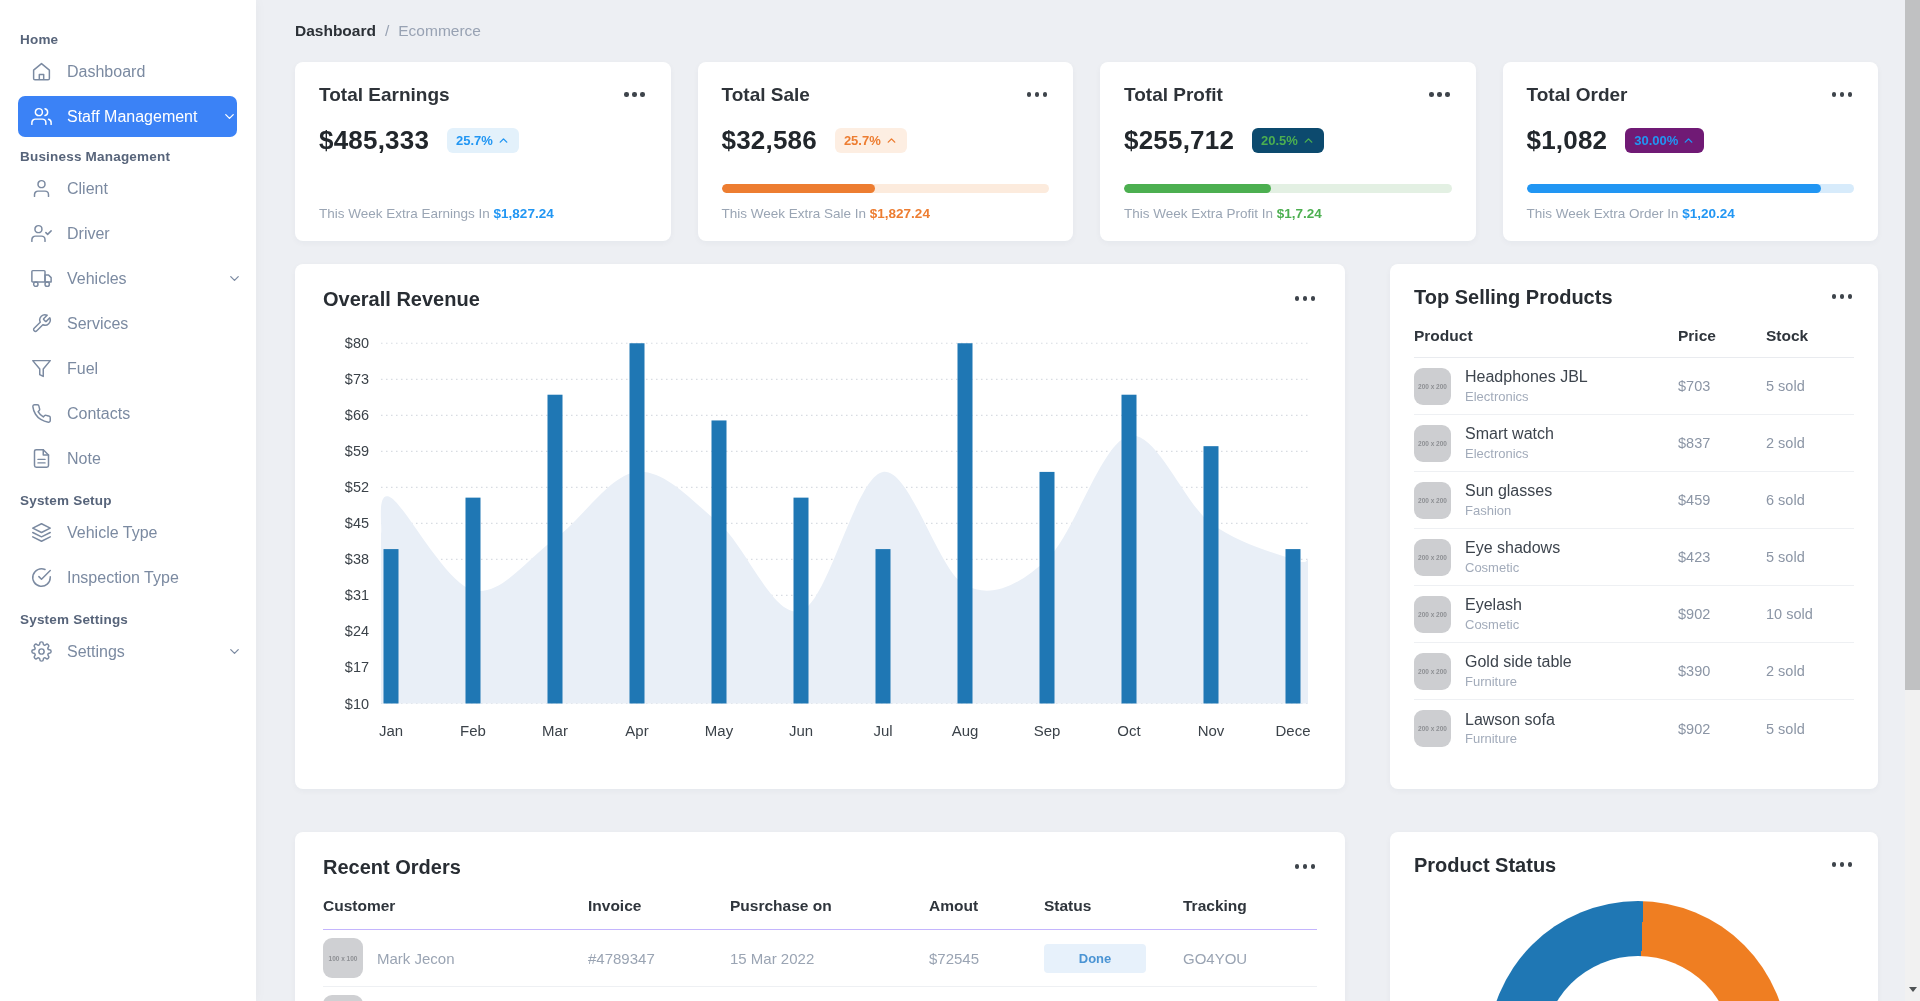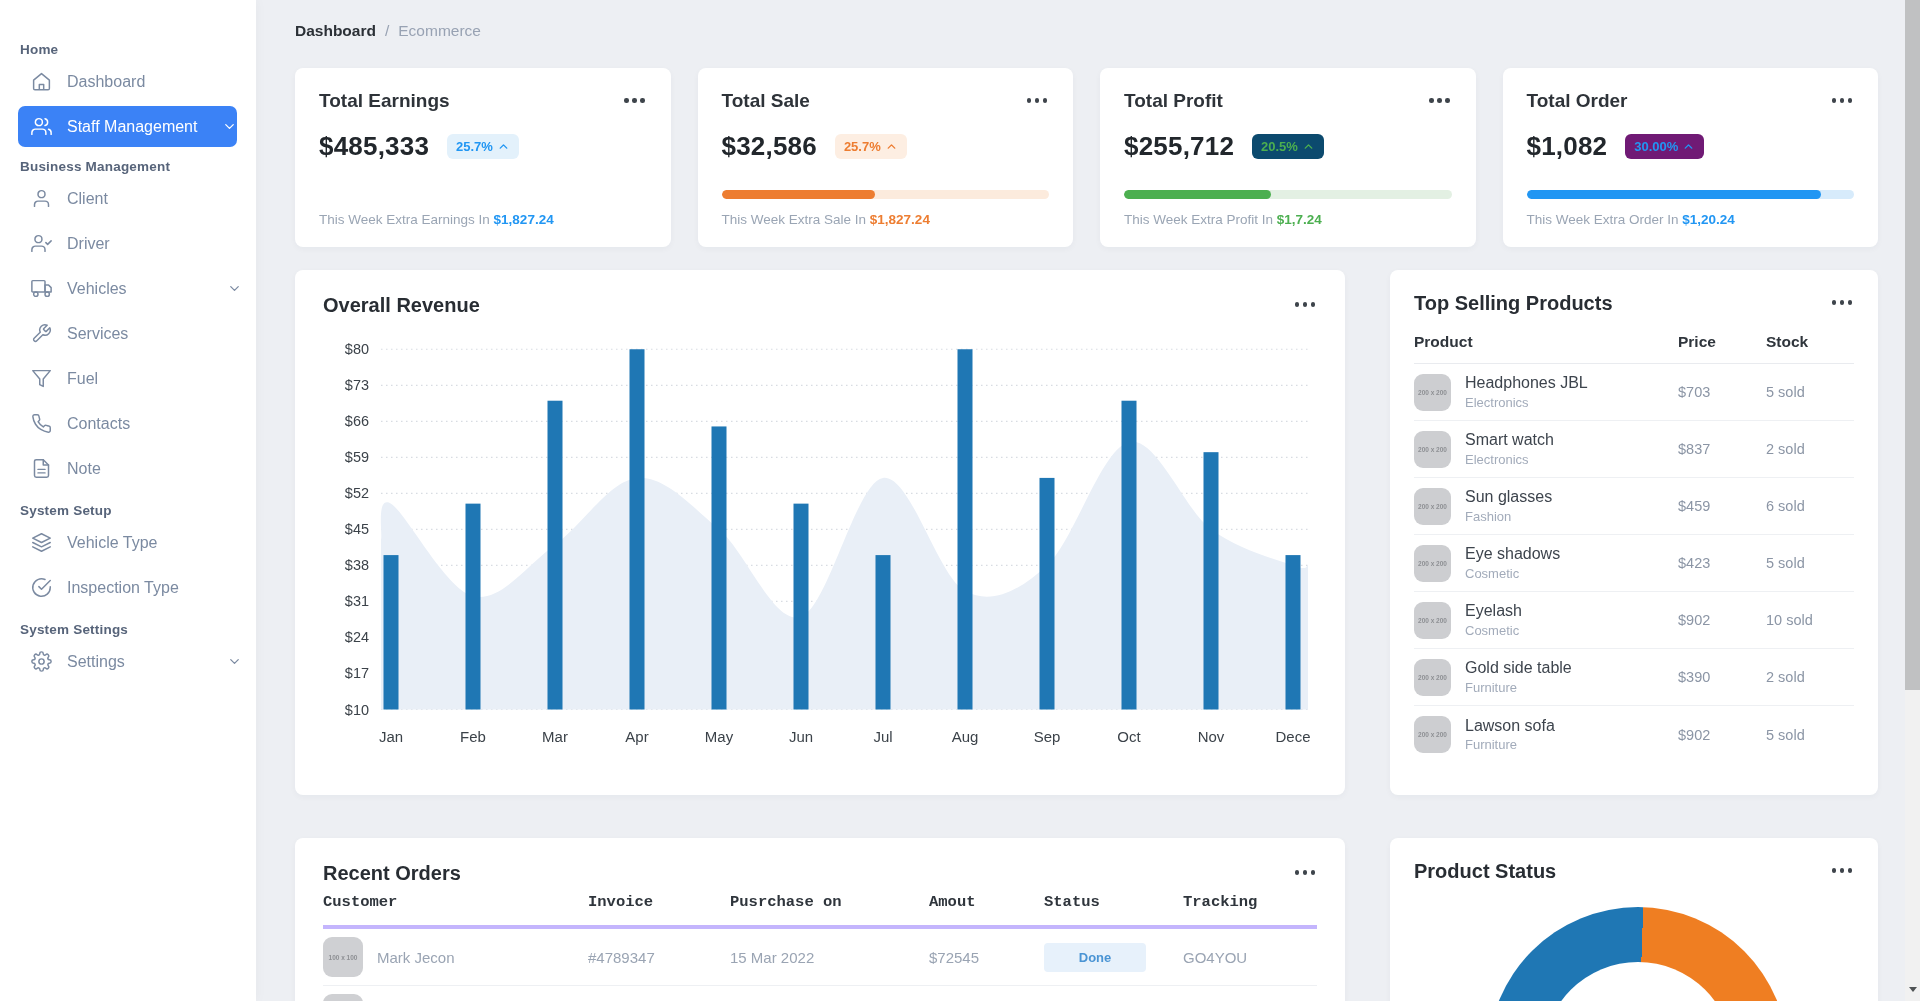--- a/index.html
+++ b/index.html
@@ -5,21 +5,21 @@
   * { box-sizing: border-box; margin: 0; padding: 0; }
   html,body { width:1920px; height:1001px; overflow:hidden; }
   body {
     font-family: "Liberation Sans", "DejaVu Sans", sans-serif;
     background:#edeff3; color:#2e333a; position:relative;
   }
 
   
   .sidebar {
     position:absolute; left:0; top:0; width:256px; height:1001px;
-    background:#ffffff; padding-top:30px; z-index:3;
+    background:#ffffff; padding-top:20px; z-index:3;
     box-shadow: 0 0 12px rgba(20,30,60,.04);
   }
   .section-label {
     font-size:13.5px; font-weight:700; color:#57647a;
     margin:12px 0 2px 20px; letter-spacing:.2px;
   }
   .side-item {
     display:flex; align-items:center; height:45px;
     margin:0 14px 0 0; padding-left:31px; gap:15px;
     color:#7b8aa1; font-size:16px; cursor:pointer; position:relative;
@@ -44,21 +44,21 @@
     box-shadow: 0 2px 6px rgba(25,42,70,.04);
   }
   .card-head { display:flex; align-items:flex-start; justify-content:space-between; }
   .card-title { font-size:20px; font-weight:600; color:#282d33; }
 
   .dots { display:inline-flex; gap:3.5px; padding:8px 2px; cursor:pointer; align-items:center; }
   .dots i { width:4.5px; height:4.5px; border-radius:50%; background:#3e444b; display:block; }
 
   
   .stat-row { display:grid; grid-template-columns:repeat(4, 1fr); gap:27px; }
-  .stat-card { height:179px; padding:22px 24px 20px; display:flex; flex-direction:column;margin-top:6px; }
+  .stat-card { height:179px; padding:22px 24px 20px; display:flex; flex-direction:column; }
   .stat-title { font-size:19px; font-weight:600; color:#2e3339; }
   .value-row { display:flex; align-items:center; gap:18px; margin-top:19px; }
   .stat-value { font-size:26px; font-weight:700; color:#22272c; letter-spacing:.2px; }
   .badge {
     display:inline-flex; align-items:center; gap:4px;
     font-size:13px; font-weight:600; padding:5px 9px; border-radius:6px;
   }
   .badge svg { width:13px; height:13px; }
   .progress { height:9px; border-radius:5px; margin-top:auto; overflow:hidden; }
   .progress .fill { height:100%; border-radius:5px; }
@@ -84,21 +84,21 @@
     font-size:6.5px; font-weight:700; color:#8e9094; flex:0 0 37px;
   }
   .p-name { font-size:16px; color:#3d444d; font-weight:500; line-height:1.15; }
   .p-cat  { font-size:13px; color:#a2abba; margin-top:2px; }
   .p-price, .p-stock { font-size:14.5px; color:#8b95a5; }
 
   
   .bottom-row { display:grid; grid-template-columns:1050px 488px; gap:45px; margin-top:43px; }
   .orders-card { height:420px; padding:24px 28px; }
   .o-grid { display:grid; grid-template-columns:265px 142px 199px 115px 139px 1fr; align-items:center; }
-  .o-headrow { margin-top:8px; padding-bottom:14px; border-bottom:4px solid #c4b5fd;font-family:Liberation Mono, monospace; }
+  .o-headrow { margin-top:18px; padding-bottom:14px; border-bottom:1px solid #c4b5fd; }
   .o-col { font-size:15.5px; font-weight:600; color:#2f353c; }
   .o-row { height:57px; border-bottom:1px solid #eef0f3; color:#9aa4b3; font-size:15px; }
   .o-cust { display:flex; align-items:center; gap:14px; }
   .avatar {
     width:40px; height:40px; border-radius:9px; background:#cfd0d3;
     display:flex; align-items:center; justify-content:center;
     font-size:6.5px; font-weight:700; color:#8e9094; flex:0 0 40px;
   }
   .status-pill {
     display:inline-block; background:#e7f1fb; color:#4a94d4;

